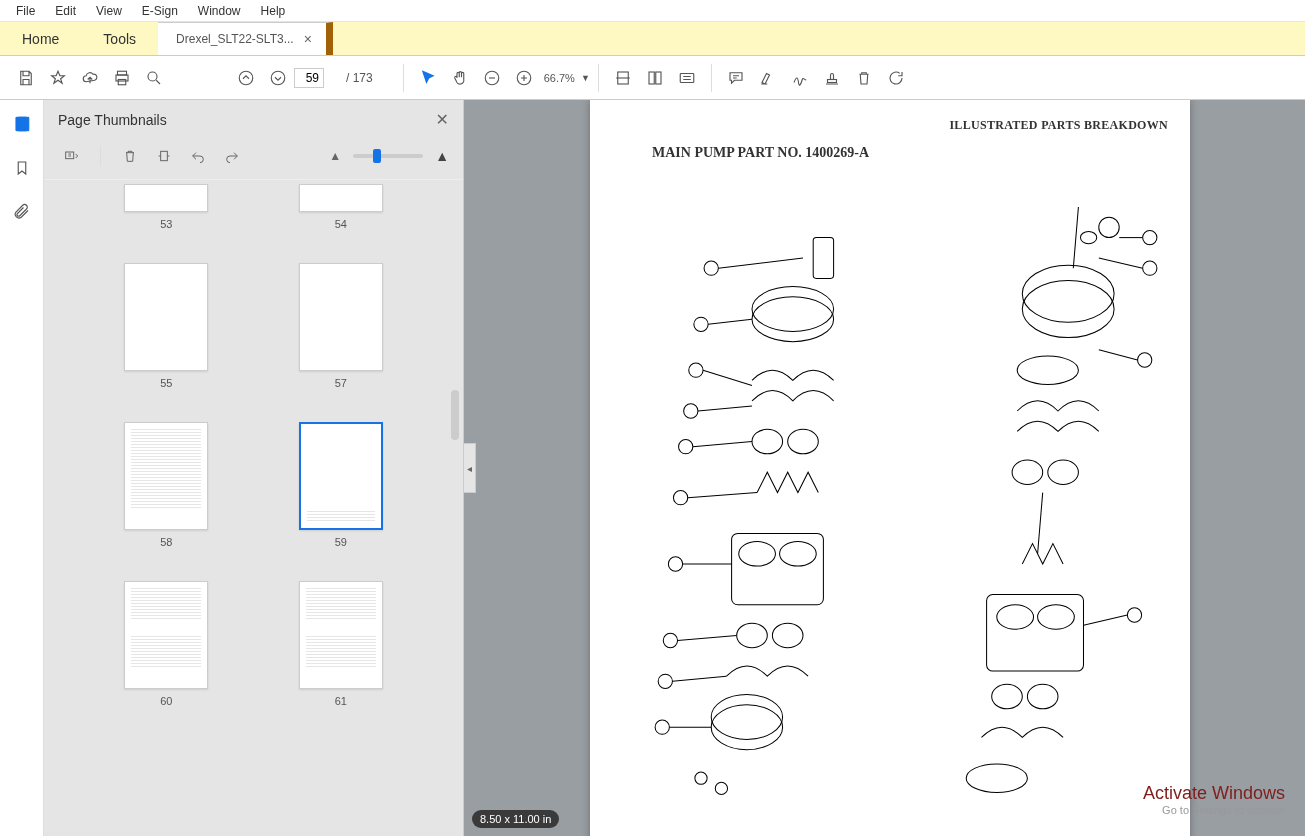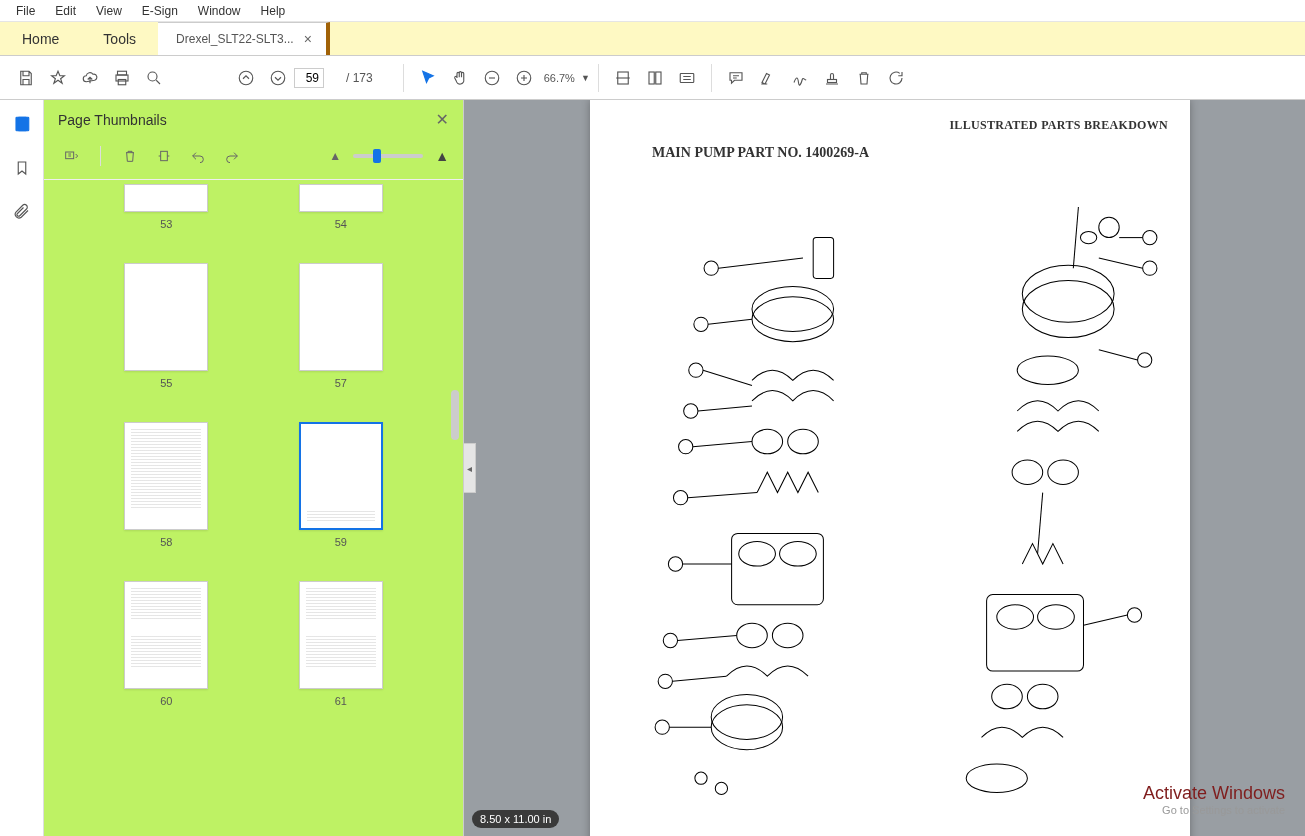--- a/index.html
+++ b/index.html
@@ -1,40 +1,40 @@
 <!DOCTYPE html>
 <html><head>
 <meta charset="utf-8">
 <style>
 * { box-sizing: border-box; margin: 0; padding: 0; }
 body { font-family: "Segoe UI", Arial, sans-serif; font-size: 12px; color: #333; background: #fff; overflow: hidden; width: 1305px; height: 836px; }
 .menubar { display: flex; align-items: center; height: 22px; padding: 0 6px; background: #fff; border-bottom: 1px solid #e5e5e5; }
 .menubar-item { padding: 2px 10px; font-size: 12px; cursor: default; }
 .tabbar { display: flex; align-items: stretch; height: 34px; background: #fef9c3; border-bottom: 1px solid #ccc; }
 .tabbar-main { display: flex; align-items: center; padding: 0 22px; font-size: 14px; cursor: default; }
-.tabbar-doc { display: flex; align-items: center; padding: 0 14px 0 18px; background: #fff; border-top: 1px solid #ccc; border-right: 4px solid #a16207; font-size: 12px; color: #555; max-width: 200px; }
+.tabbar-doc { display: flex; align-items: center; padding: 0 14px 0 18px; background: #fff; border-top: 1px solid #ccc; border-right: 7px solid #a16207; font-size: 12px; color: #555; max-width: 200px; }
 .tabbar-doc .title { white-space: nowrap; overflow: hidden; text-overflow: ellipsis; max-width: 140px; }
 .tabbar-doc .close-x { margin-left: 10px; font-size: 14px; color: #666; }
 .tabbar-spacer { flex: 1; }
 .tabbar-icons { display: flex; align-items: center; gap: 20px; padding-right: 18px; color: #555; }
 .toolbar { display: flex; align-items: center; height: 44px; padding: 0 10px; border-bottom: 1px solid #ccc; background: #fff; }
 .tool { width: 32px; height: 32px; display: flex; align-items: center; justify-content: center; color: #555; cursor: default; }
 .tool svg { width: 18px; height: 18px; stroke: #555; fill: none; stroke-width: 1.5; }
 .sep { width: 1px; height: 28px; background: #ddd; margin: 0 8px; }
 .page-input { width: 30px; text-align: right; border: 1px solid #ccc; padding: 2px 4px; font-size: 12px; }
 .page-total { margin: 0 22px; color: #555; font-size: 12px; }
 .zoom-val { font-size: 11px; color: #555; margin-left: 4px; }
 .zoom-drop { margin-left: 6px; font-size: 9px; color: #555; }
 .workspace { display: flex; height: calc(836px - 22px - 34px - 44px); }
 .left-rail { width: 44px; background: #fff; border-right: 1px solid #ddd; display: flex; flex-direction: column; align-items: center; padding-top: 10px; gap: 16px; }
 .left-rail .rail-btn { width: 28px; height: 28px; display: flex; align-items: center; justify-content: center; border-radius: 3px; cursor: default; }
 .left-rail .rail-btn.active { color: #1473e6; }
 .left-rail svg { width: 18px; height: 18px; stroke: #555; fill: none; stroke-width: 1.5; }
 .left-rail .rail-btn.active svg { stroke: #1473e6; fill: #1473e6; }
-.thumb-panel { width: 420px; background: #bef264; border-right: 1px solid #ccc; display: flex; flex-direction: column; }
+.thumb-panel { width: 420px; background: #e5e5e5; border-right: 1px solid #ccc; display: flex; flex-direction: column; }
 .thumb-header { display: flex; align-items: center; justify-content: space-between; padding: 10px 14px; }
 .thumb-header h3 { font-size: 14px; font-weight: normal; color: #333; }
 .thumb-header .close-btn { font-size: 16px; color: #666; cursor: default; }
 .thumb-tools { display: flex; align-items: center; padding: 4px 14px 10px; gap: 8px; border-bottom: 1px solid #eee; }
 .thumb-tools .ttool { width: 26px; height: 26px; display: flex; align-items: center; justify-content: center; color: #666; }
 .thumb-tools svg { width: 16px; height: 16px; stroke: #666; fill: none; stroke-width: 1.5; }
 .thumb-tools .spacer { flex: 1; }
 .slider { position: relative; width: 70px; height: 4px; background: #ccc; border-radius: 2px; margin: 0 4px; }
 .slider .thumb { position: absolute; top: -5px; left: 20px; width: 8px; height: 14px; background: #1473e6; border-radius: 2px; }
 .thumb-scroll { flex: 1; overflow-y: auto; padding: 4px 0; position: relative; }

